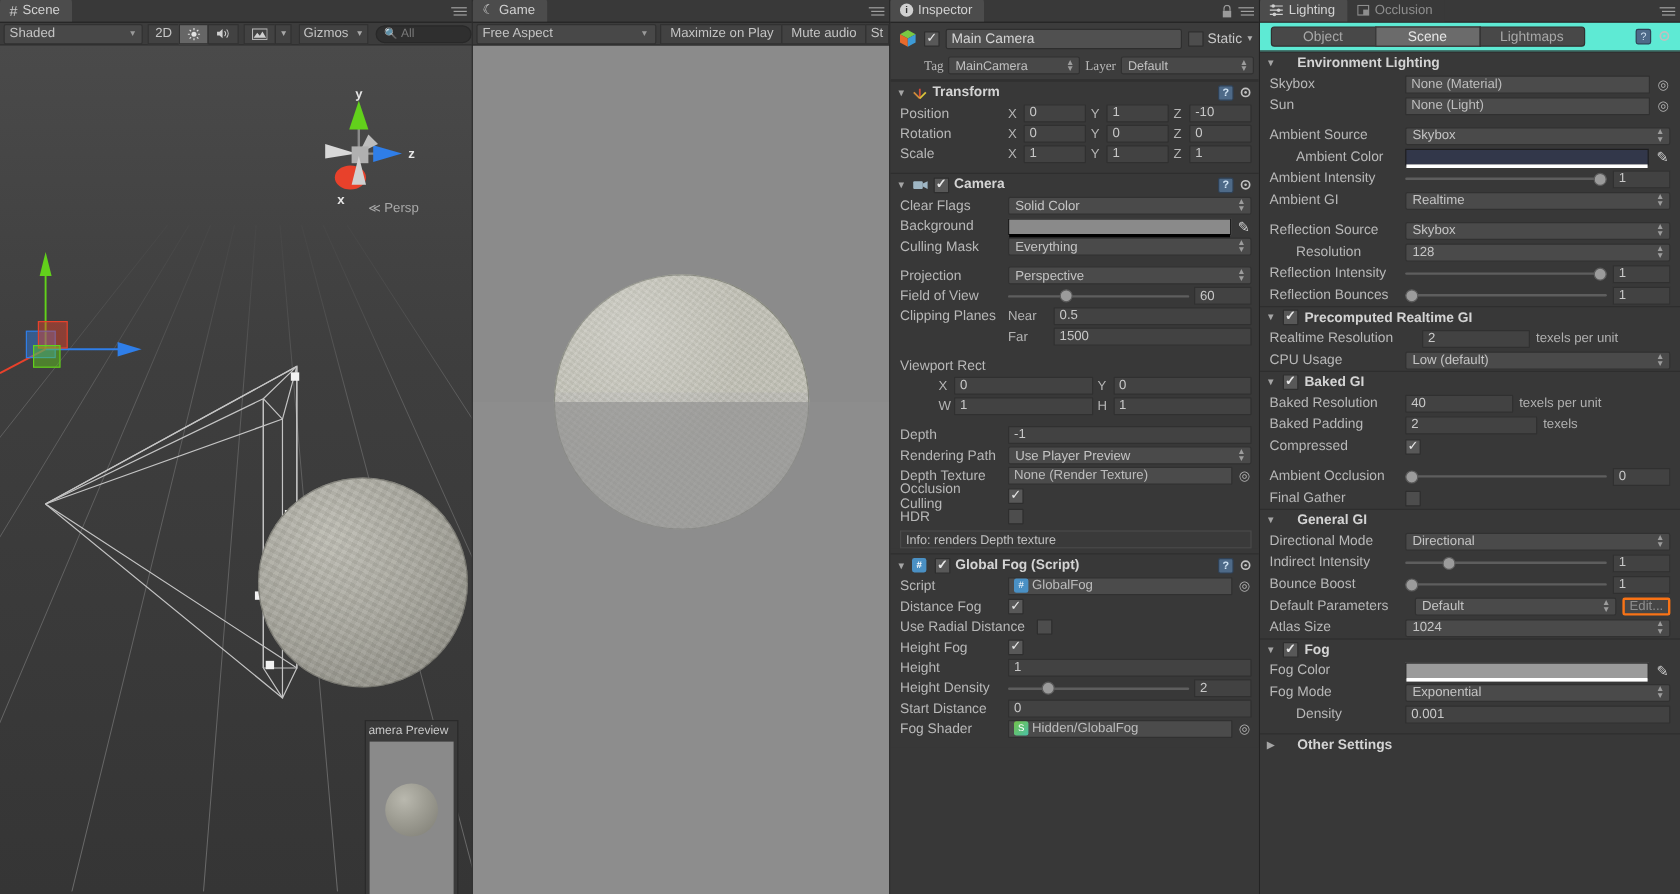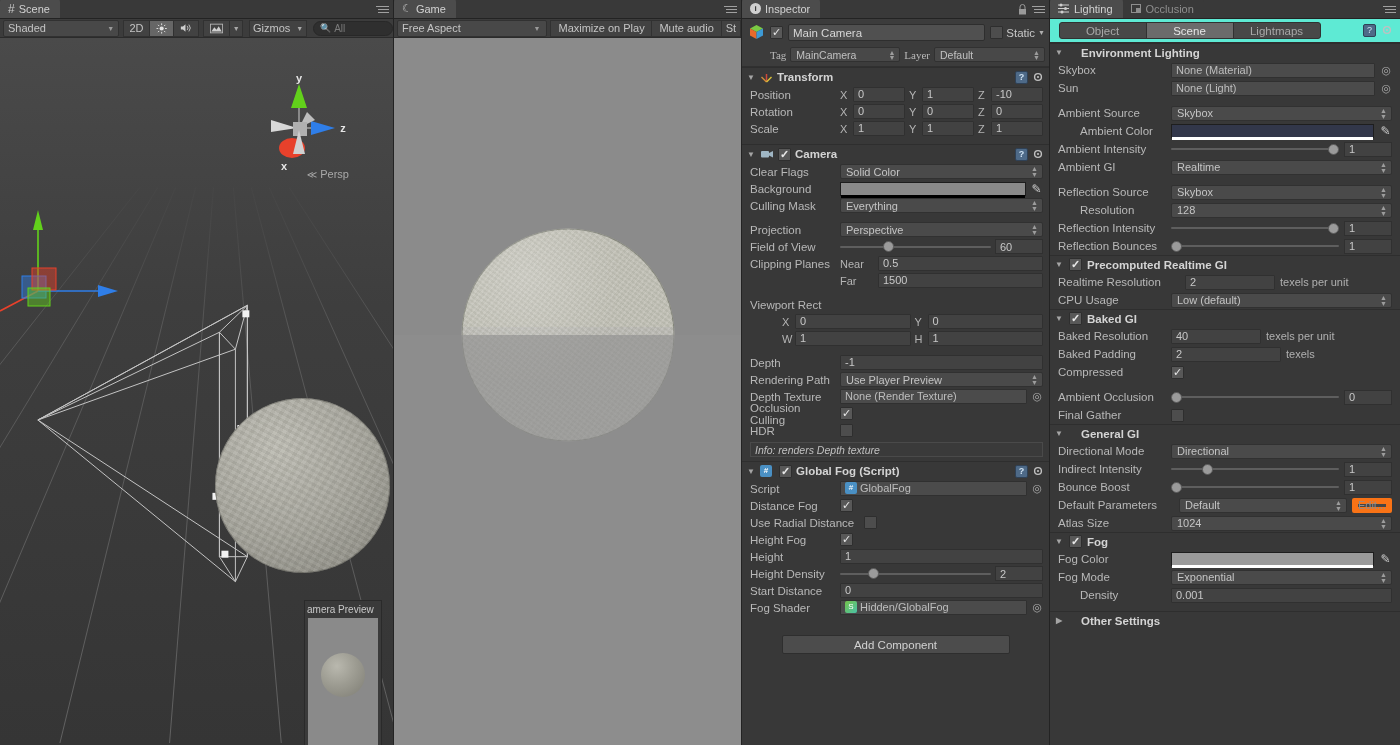--- a/index.html
+++ b/index.html
@@ -196,21 +196,21 @@
   .slider .knob {
     position: absolute; width: 11px; height: 11px; border-radius: 50%;
     background: #9b9b9b; border: 1px solid #5a5a5a;
   }
   .numbox {
     width: 48px; flex: 0 0 48px; height: 15px; background: #424242; border: 1px solid #303030;
     color: #c8c8c8; font-size: 11px; padding: 0 4px; display: flex; align-items: center;
   }
   .infobox {
     margin: 3px 6px 4px 8px; height: 15px; background: #3a3a3a; border: 1px solid #4a4a4a;
-    color: #c0c0c0; font-size: 10.5px; padding: 0 4px; display: flex; align-items: center; font-style: italic;
+    color: #c0c0c0; font-size: 10.5px; padding: 0 4px; display: flex; align-items: center;
   }
   .addcomp {
     margin: 12px auto 0; width: 228px; height: 19px; background: #4c4c4c;
     border: 1px solid #2e2e2e; border-radius: 2px; color: #d2d2d2; font-size: 11.5px;
     display: flex; align-items: center; justify-content: center;
   }
   .script-chip {
     width: 12px; height: 12px; background: #4a90c4; border-radius: 2px; color: #fff;
     font-size: 8px; display: flex; align-items: center; justify-content: center;
     flex: 0 0 12px; margin-right: 3px; line-height: 1;
@@ -240,23 +240,23 @@
   .lg-tools { position: absolute; right: 6px; display: flex; gap: 5px; align-items: center; }
   .sec-header {
     display: flex; align-items: center; gap: 5px; height: 18px; padding-left: 4px;
     color: #d4d4d4; font-weight: bold; font-size: 11.5px; border-top: 1px solid #2e2e2e;
   }
   .lrow { display: flex; align-items: center; height: 18px; padding: 0 8px 0 8px; gap: 5px; }
   .lrow .lname { width: 108px; flex: 0 0 108px; color: #b8b8b8; font-size: 11.5px; }
   .lrow .lname.ind { padding-left: 22px; }
   .unit { color: #b0b0b0; font-size: 11px; white-space: nowrap; }
   .editbtn {
-    width: 40px; flex: 0 0 40px; height: 15px; background: #464646; border: 6px solid #f97316;
+    width: 40px; flex: 0 0 40px; height: 15px; background: #464646; border: 2px solid #f97316;
     border-radius: 2px; color: #8e8e8e; font-size: 11px; display: flex;
-    align-items: center; justify-content: center;
+    align-items: flex-end; justify-content: center;
   }
   .spacer { height: 7px; }
 </style>
 </head>
 <body>
 
 <div class="app">
 
   <div class="panel" id="scene-panel">
     <div class="tabbar">
@@ -767,23 +767,20 @@
           <span class="pname">Fog Shader</span>
           <div class="field obj">
             <span class="shader-chip">S</span>
             <span>Hidden/GlobalFog</span>
           </div>
           <span class="pick-ic">◎</span>
         </div>
         <div class="spacer"></div>
       </div>
 
-      <div class="addcomp">
-        <span>Add Component</span>
-      </div>
     </div>
   </div>
 
   <div class="panel" id="lighting-panel">
     <div class="tabbar">
       <div class="tab active">
         <svg width="12" height="11" viewBox="0 0 12 11">
           <g stroke="#cfcfcf" stroke-width="1">
               <line x1="0" y1="2" x2="11" y2="2"></line>
               <line x1="0" y1="5.5" x2="11" y2="5.5"></line>

